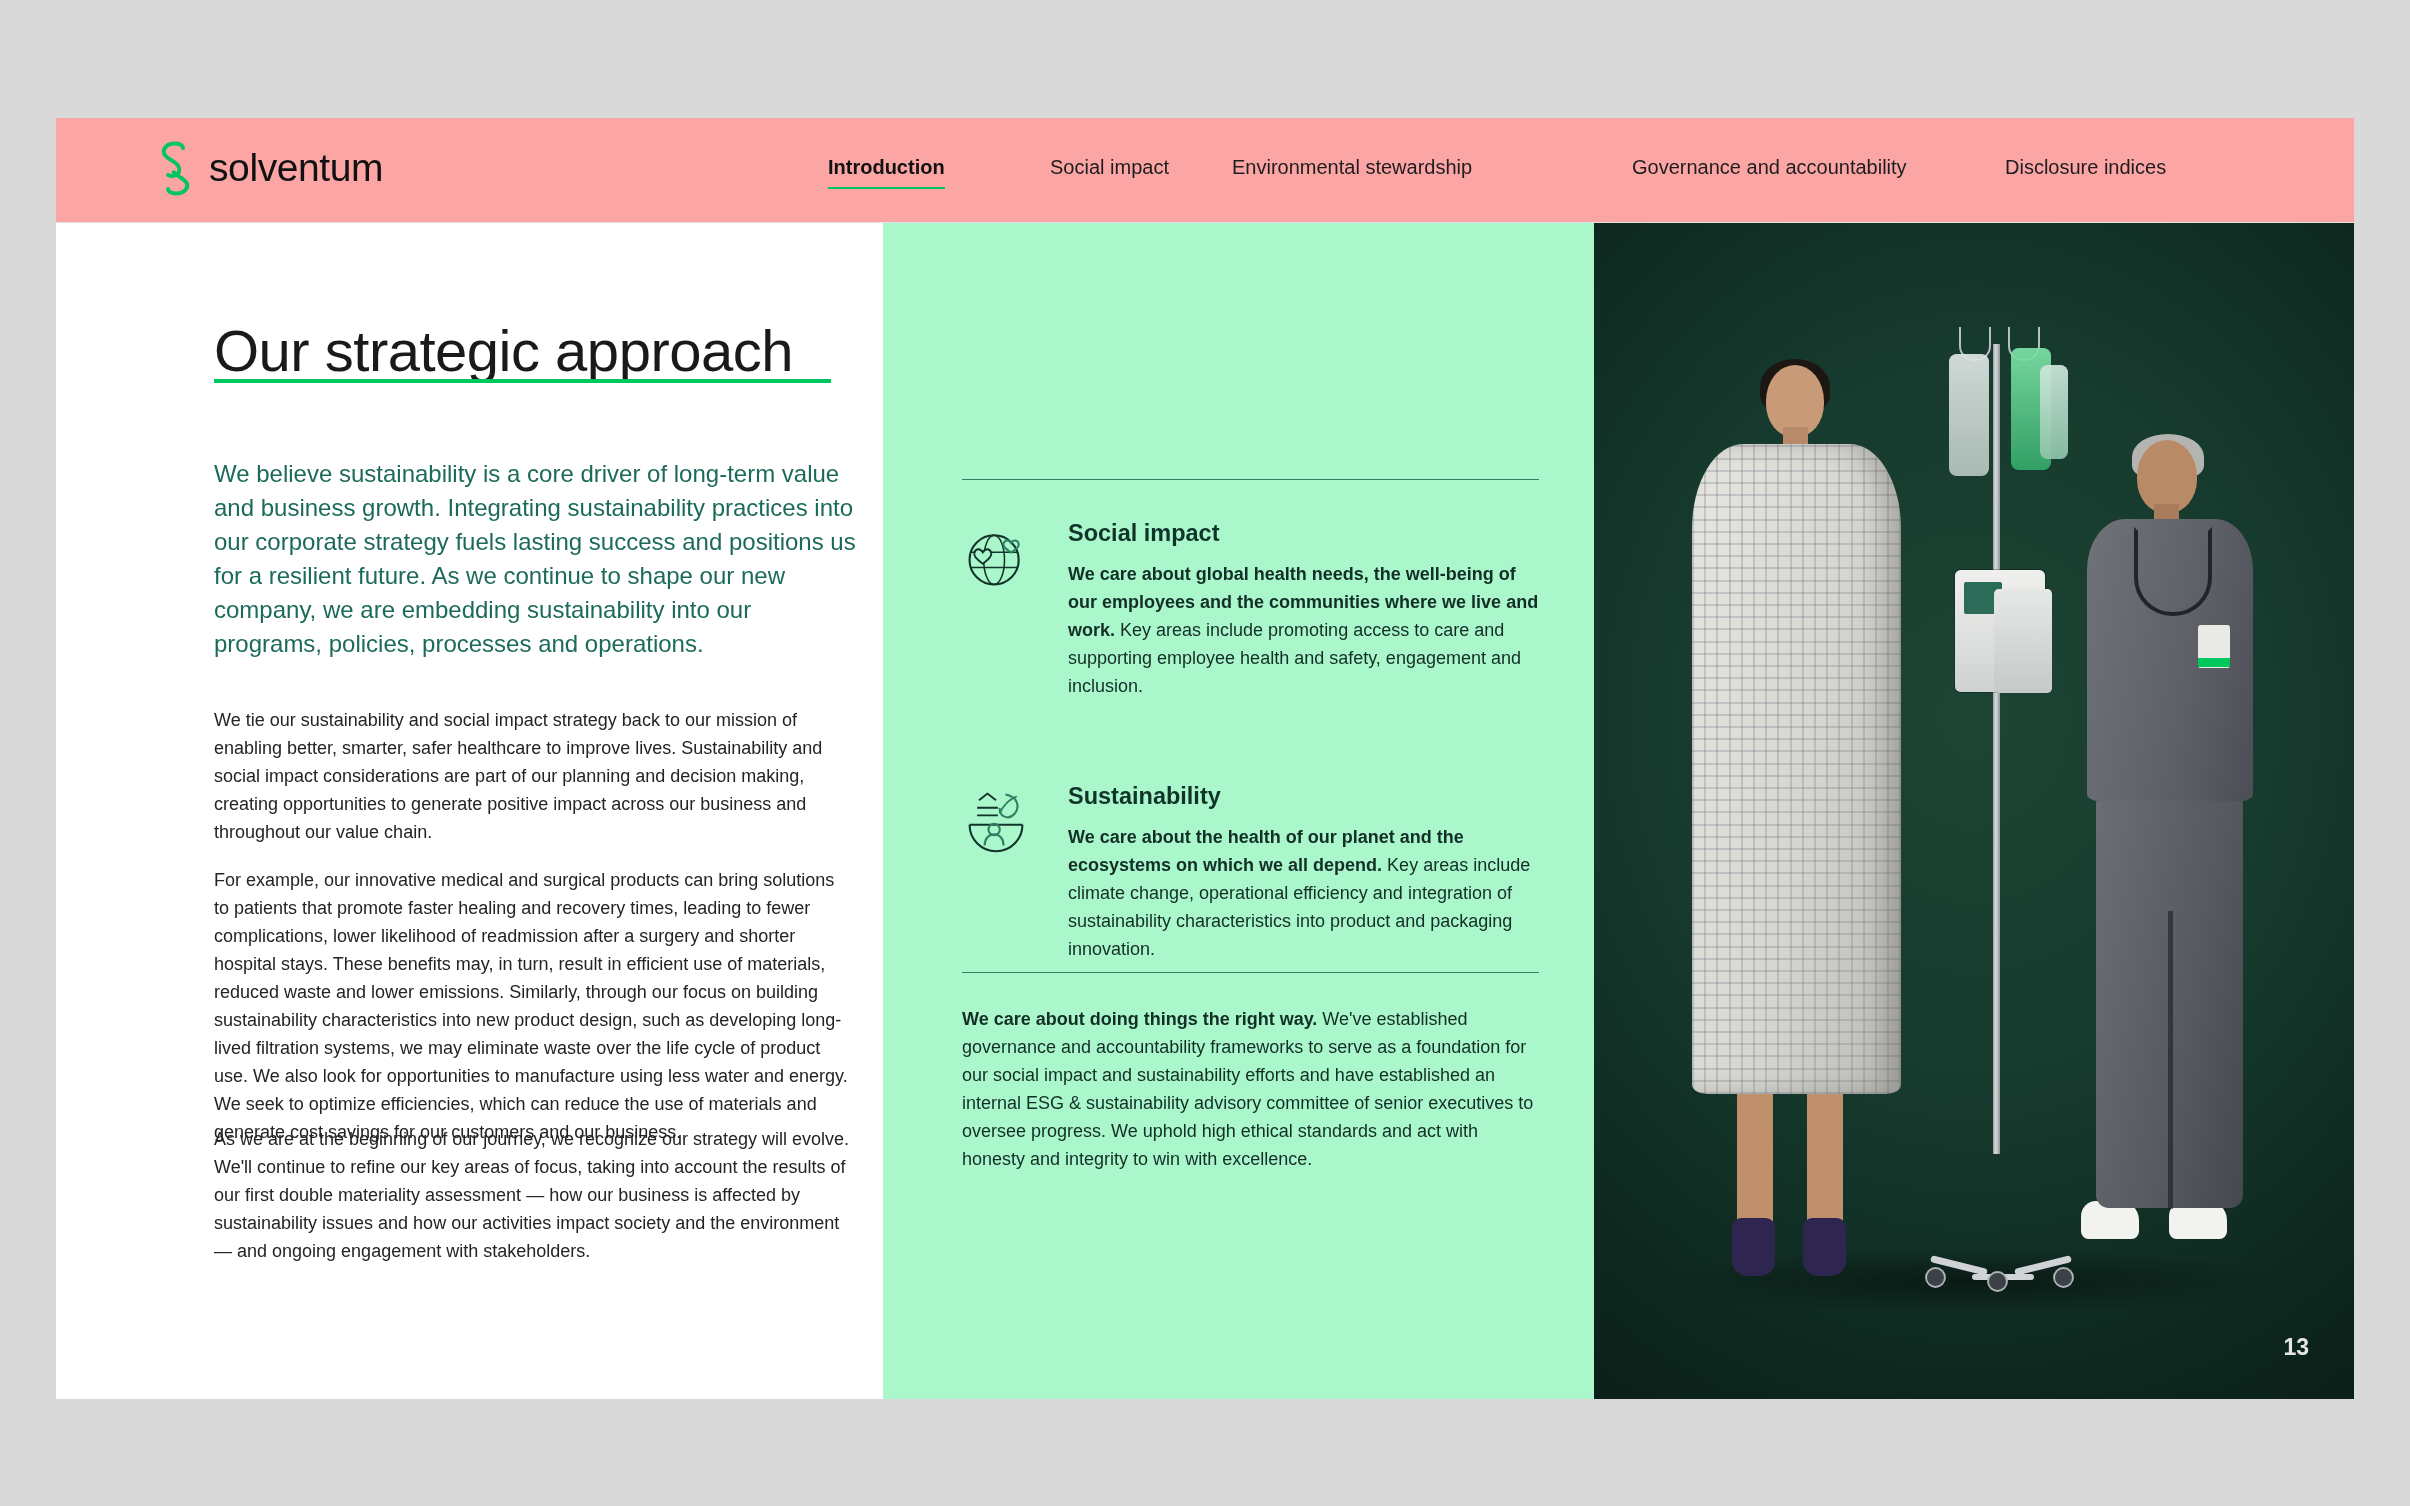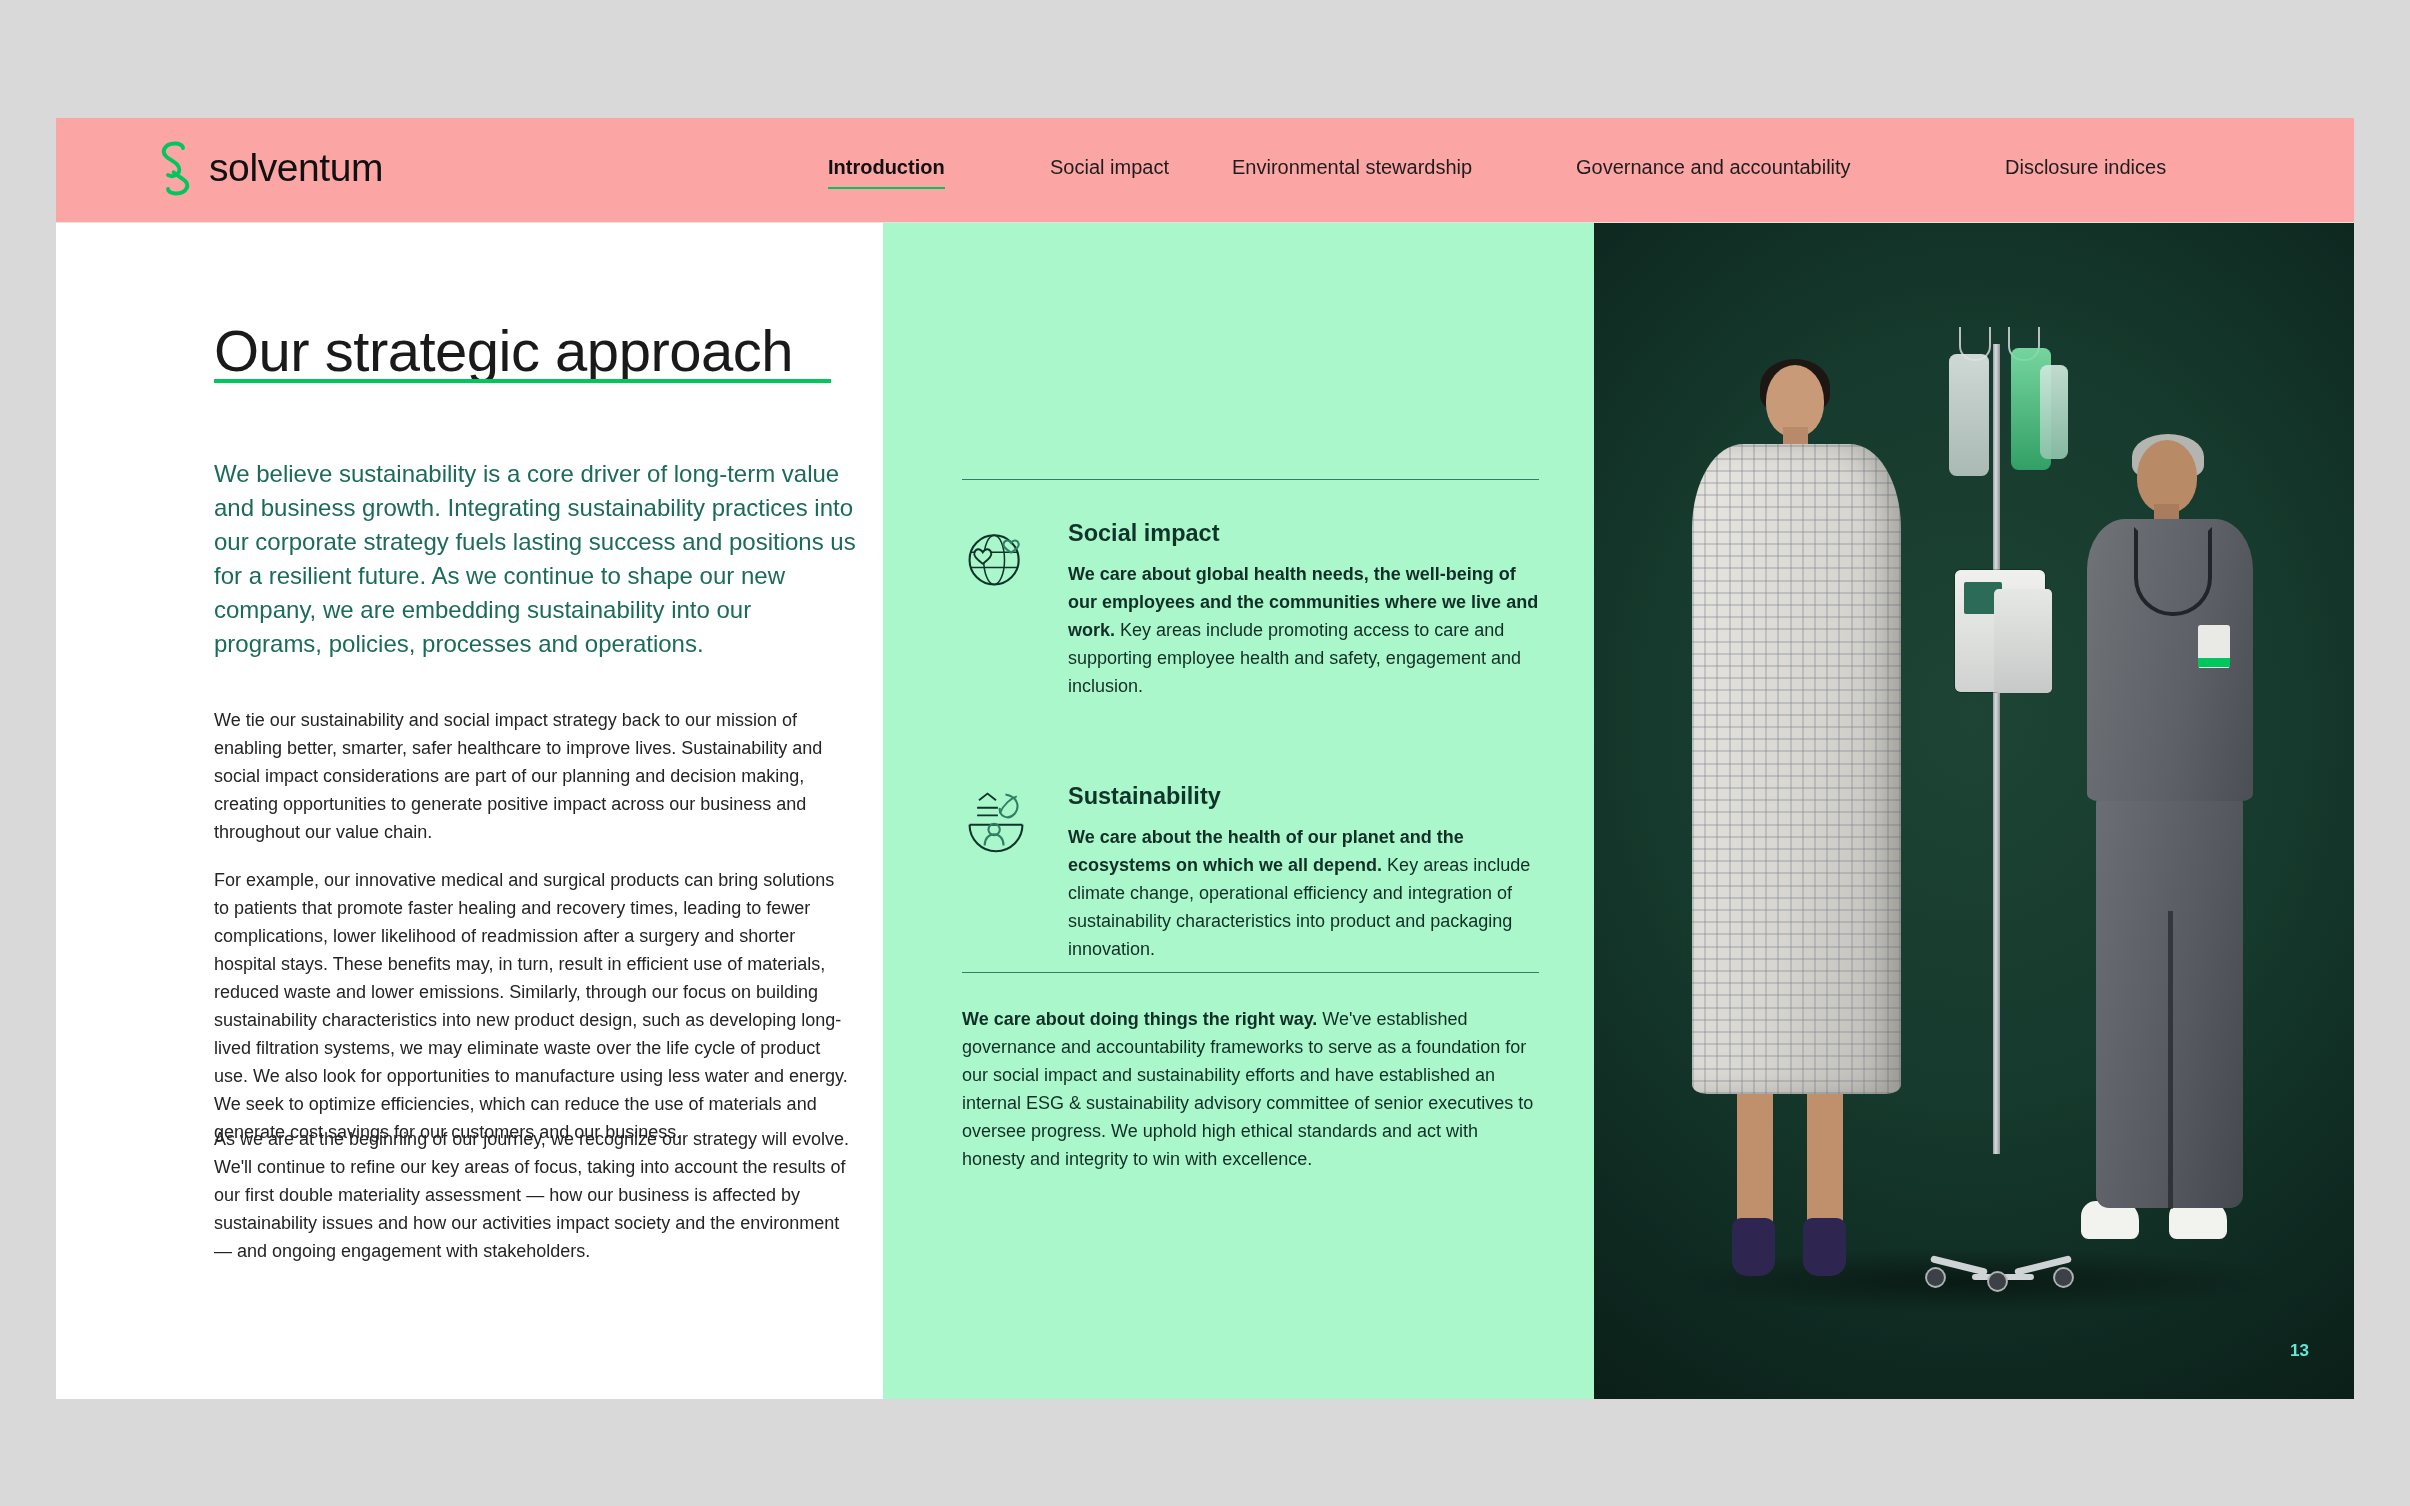--- a/index.html
+++ b/index.html
@@ -514,23 +514,23 @@
     box-shadow: 0 0 0 1.9px #aeb3b6;
   }
   #iv-caster-1 { left: 0px; }
   #iv-caster-2 { left: 62px; bottom: -3.8px; }
   #iv-caster-3 { left: 128px; }
 
   #page-number {
     position: absolute;
     right: 45px;
     bottom: 38px;
-    font-size: 17px;
+    font-size: 23px;
     font-weight: bold;
-    color: #5eead4;
+    color: #e5e5e5;
   }
 </style>
 </head>
 <body>
 
 <div id="page">
 
   <div id="header">
 
     <div id="logo-group">
@@ -540,21 +540,21 @@
           <path d="M14 51 C14 57, 30 58, 34 50 C38 42, 24 38, 20 33" fill="none" stroke="#00c65e" stroke-width="4.2" stroke-linecap="round"></path>
         </svg>
       </span>
       <span id="logo-word">solventum</span>
     </div>
 
     <div id="nav">
       <span class="nav-abs nav-item active" style="left:28px; top:38px;">Introduction</span>
       <span class="nav-abs" style="left:250px; top:38px;">Social impact</span>
       <span class="nav-abs" style="left:424px; top:38px;margin-left:8px;">Environmental stewardship</span>
-      <span class="nav-abs" style="left:776px; top:38px;">Governance and accountability</span>
+      <span class="nav-abs" style="left:832px; top:38px;">Governance and accountability</span>
       <span class="nav-abs" style="left:1205px; top:38px;">Disclosure indices</span>
     </div>
   </div>
 
   <div id="col-left"></div>
 
   <h1 id="page-title">Our strategic approach</h1>
   <div id="title-rule"></div>
   <p id="lede">We believe sustainability is a core driver of long-term value and business growth. Integrating sustainability practices into our corporate strategy fuels lasting success and positions us for a resilient future. As we continue to shape our new company, we are embedding sustainability into our programs, policies, processes and operations.</p>
   <p class="body-para" id="para-1">We tie our sustainability and social impact strategy back to our mission of enabling better, smarter, safer healthcare to improve lives. Sustainability and social impact considerations are part of our planning and decision making, creating opportunities to generate positive impact across our business and throughout our value chain.</p>

